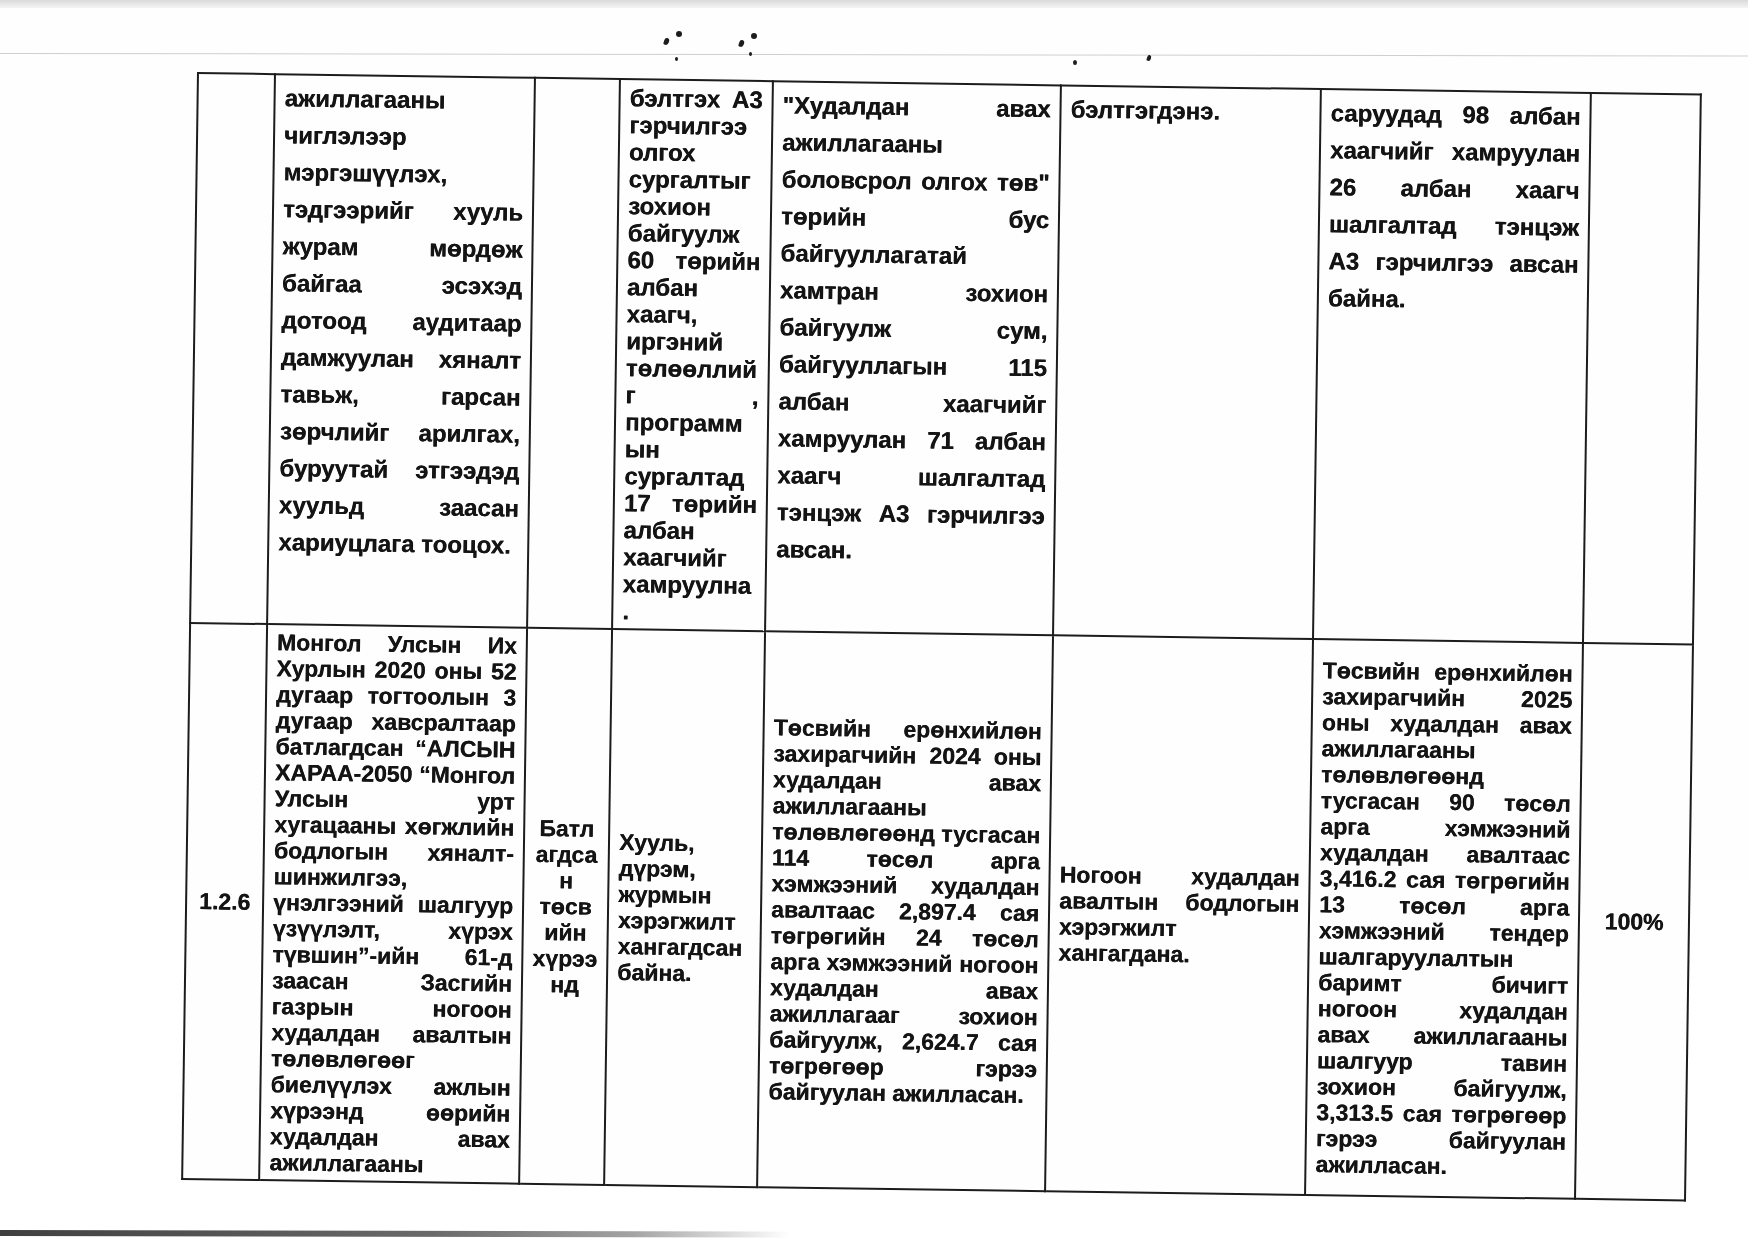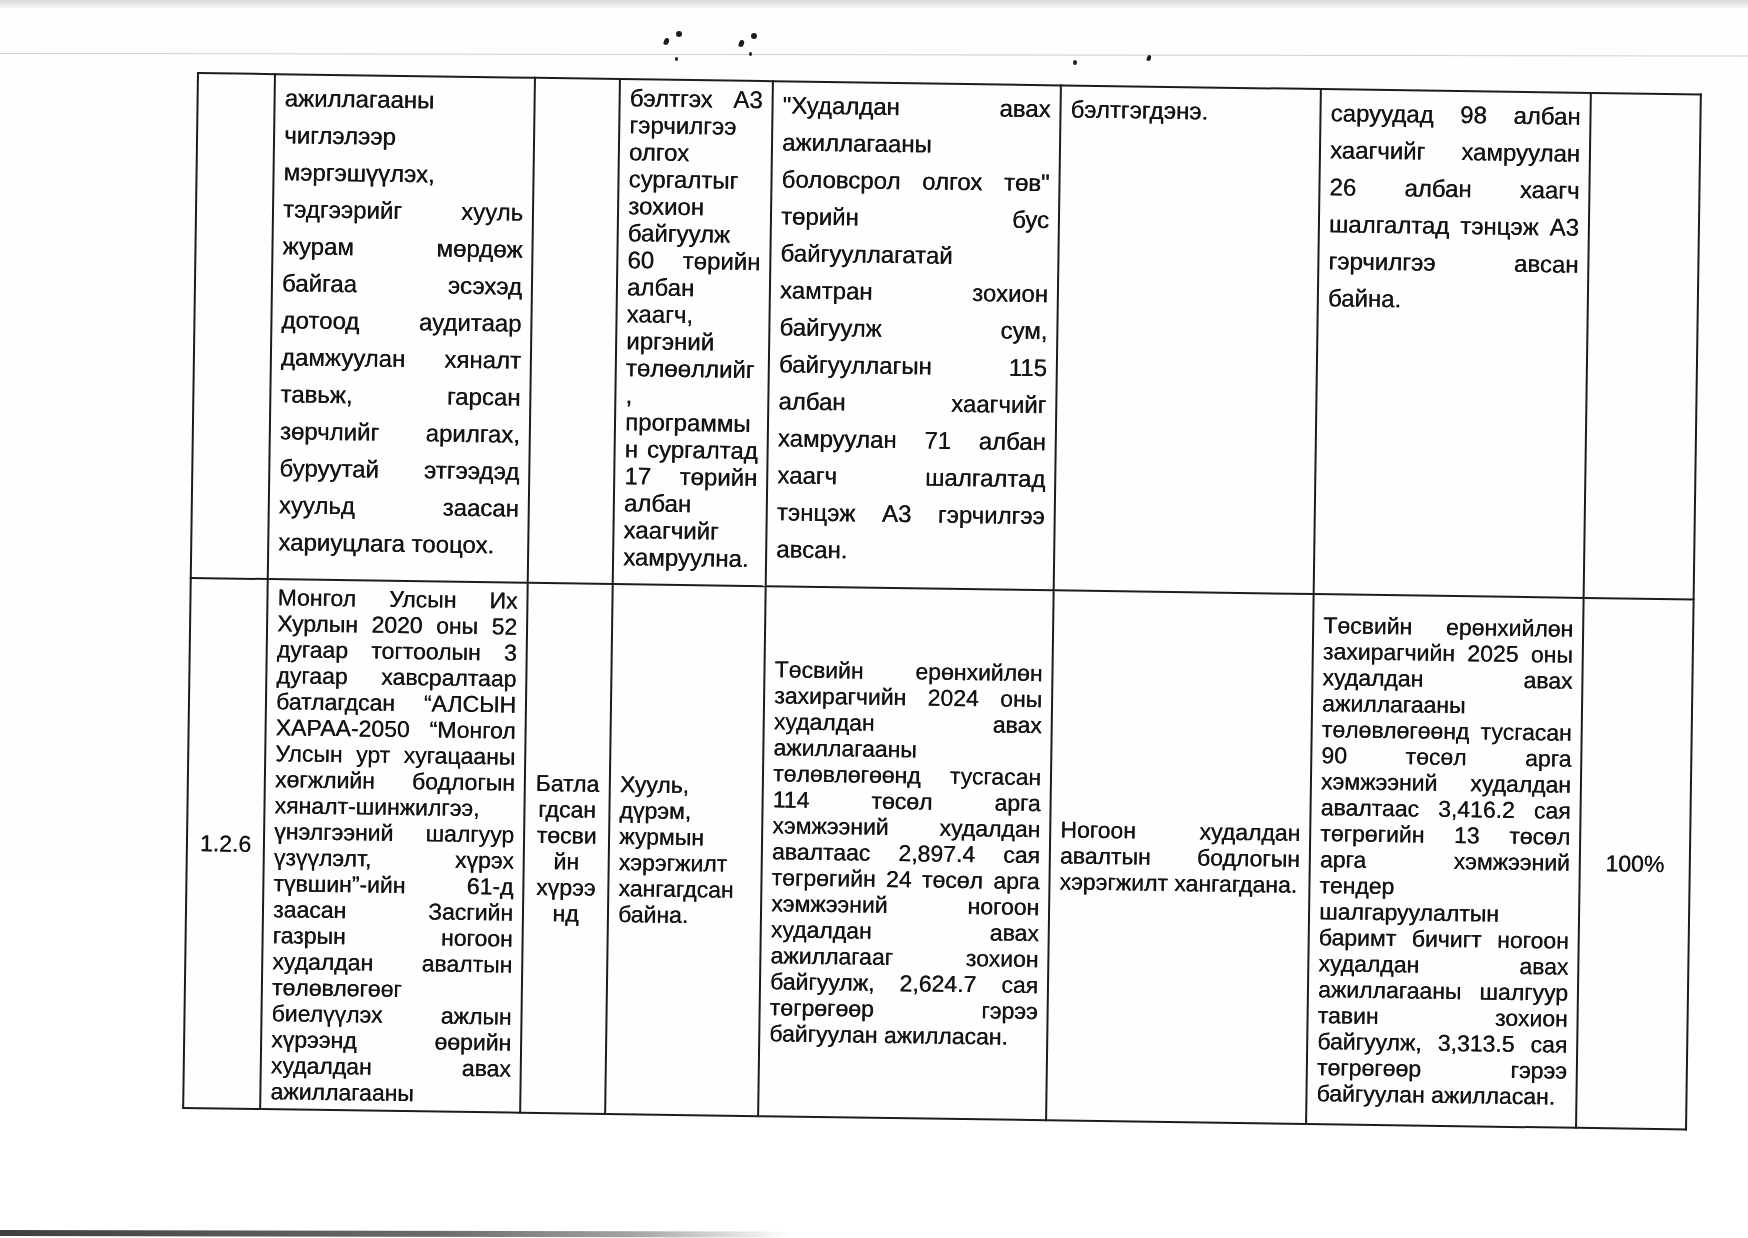--- a/index.html
+++ b/index.html
@@ -4,20 +4,21 @@
 <style>
   html,body{margin:0;padding:0;}
   body{
     width:1748px;height:1238px;overflow:hidden;
     background:#ffffff;
     font-family:"Liberation Sans",sans-serif;
   }
   .page{
     position:relative;width:1748px;height:880px;
     background:#fefefe;
+    font-weight:bold;
   }
   
   .top-strip{
     position:absolute;left:0;top:0;width:1748px;height:8px;
     background:linear-gradient(#dadada,#f4f4f4);
   }
   
   .scan-line{
     position:absolute;left:0;top:53px;width:1748px;height:1px;
     background:#cfcfcf;transform:rotate(0.08deg);transform-origin:0 0;

